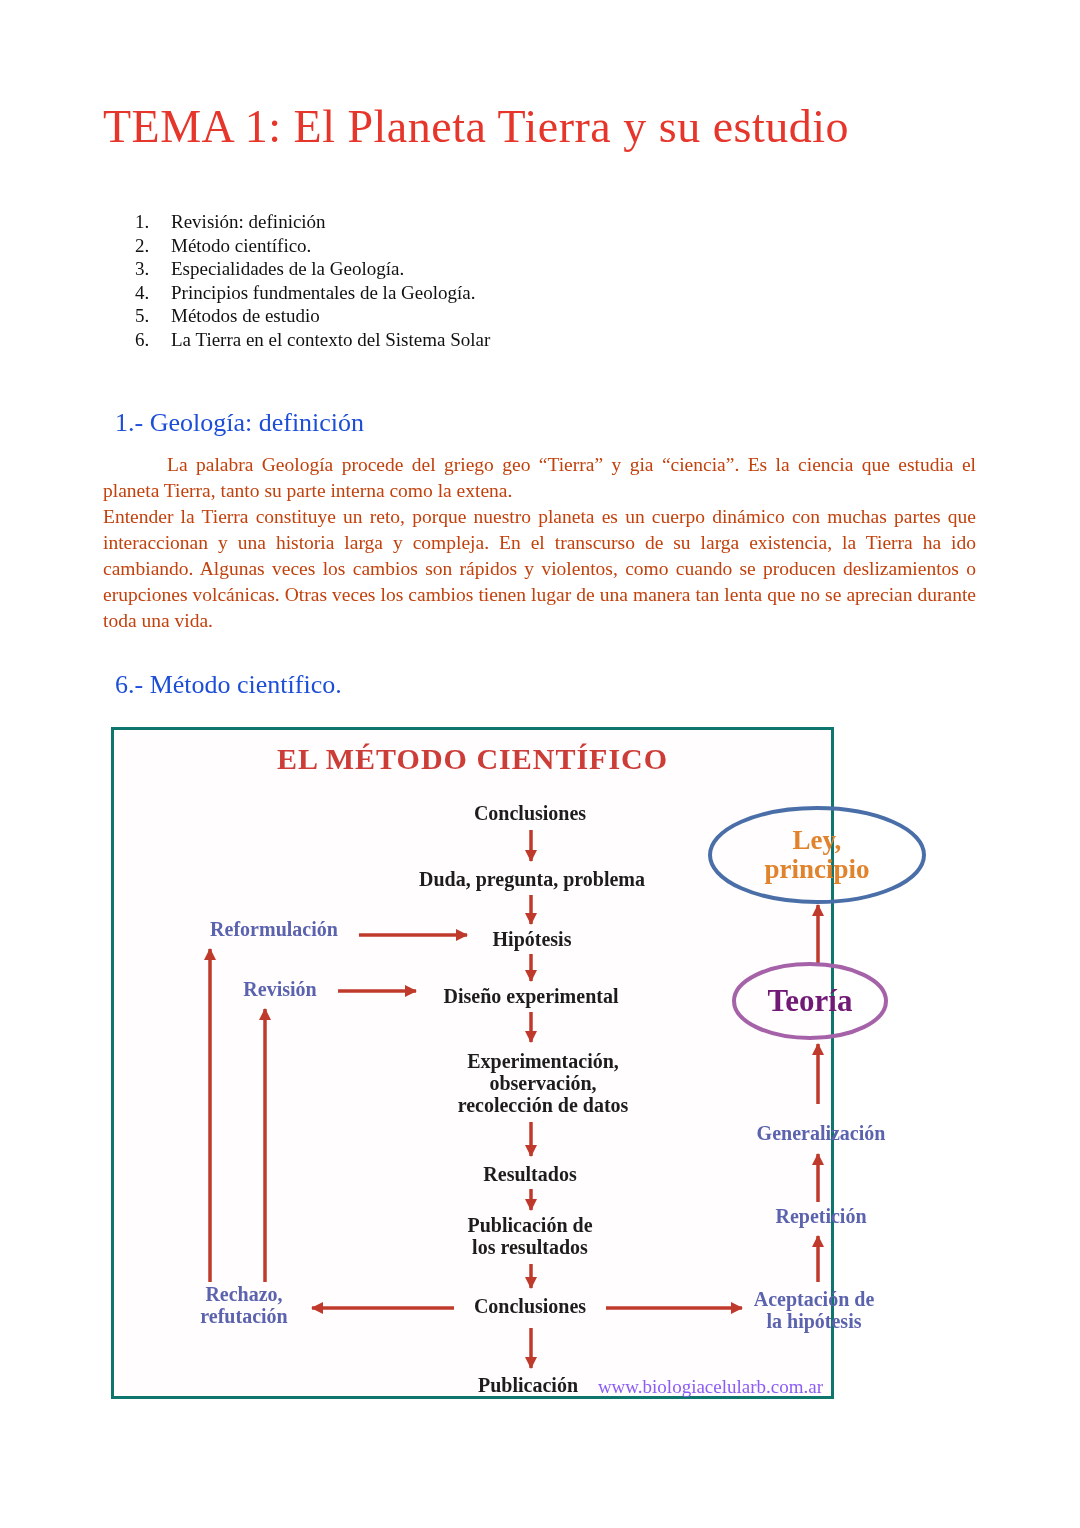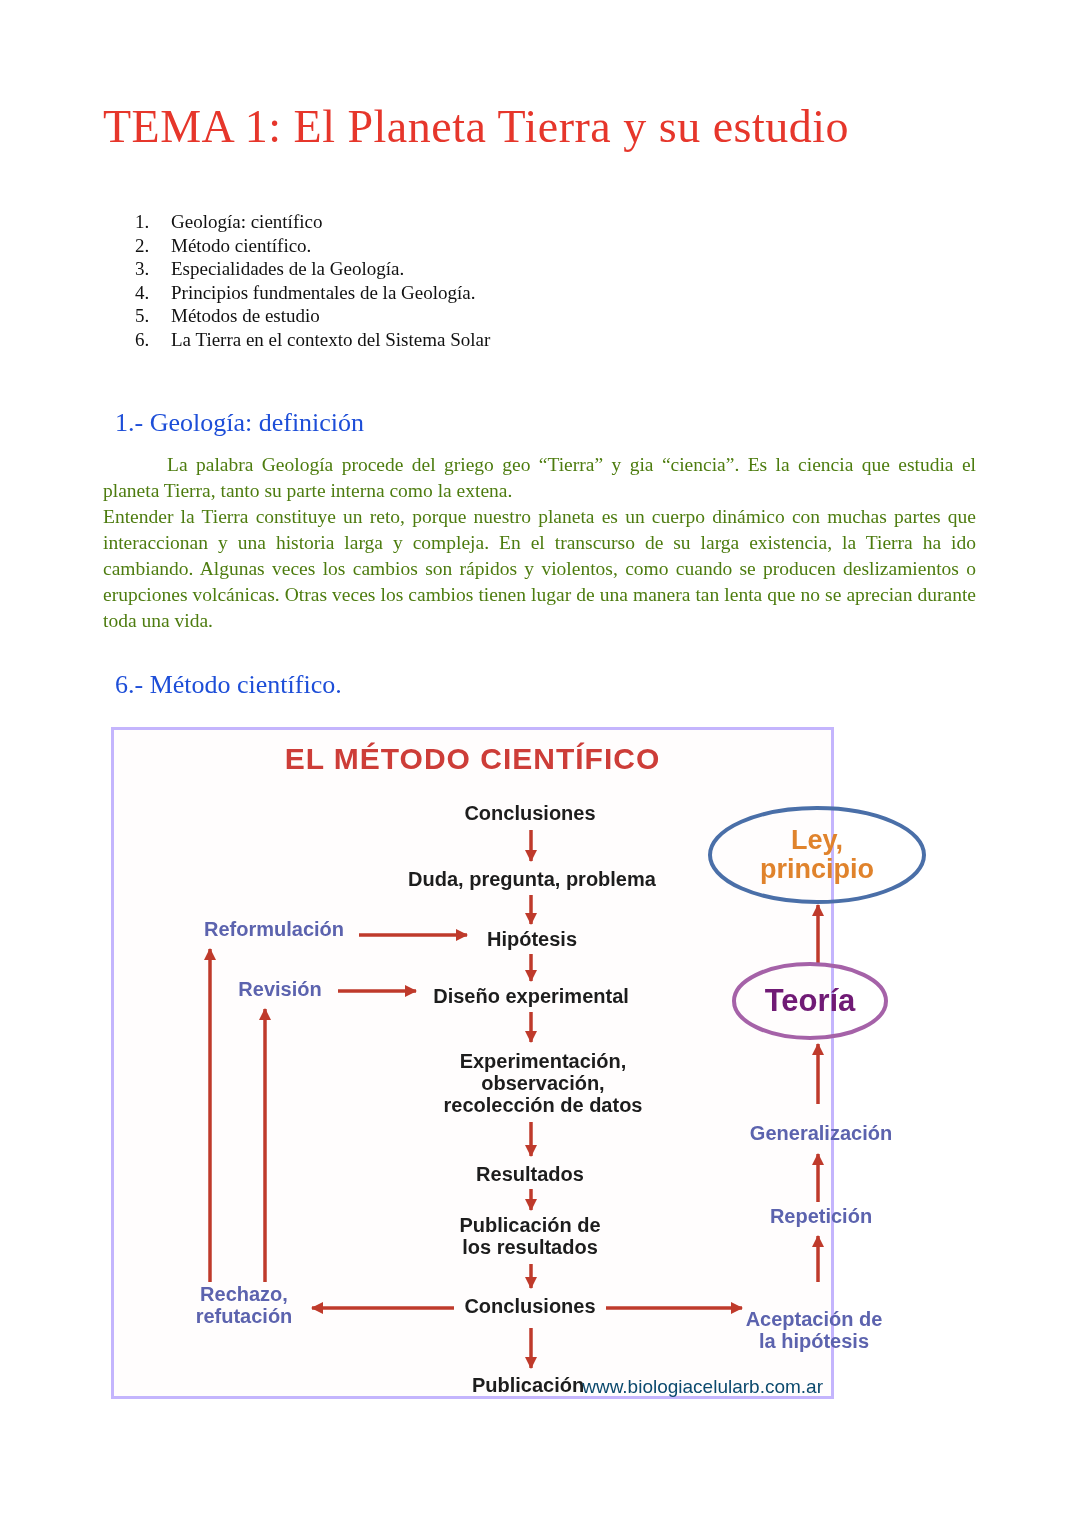--- a/index.html
+++ b/index.html
@@ -11,54 +11,54 @@
 
   .toc{position:absolute;left:135px;top:210px;font-size:19px;line-height:23.5px;color:#111;}
   .toc-row{display:flex;}
   .toc-num{width:36px;flex:0 0 36px;}
 
   .sec-heading{position:absolute;left:103px;margin:12px;font-size:26px;font-weight:normal;color:#1d4ed8;white-space:nowrap;}
   .sec1{top:396px;}
   .sec2{top:658px;}
 
   .para-block{position:absolute;left:103px;top:452px;width:873px;font-size:19.5px;line-height:26px;
-              text-align:justify;color:#4d7c0f;}
+              text-align:justify;color:#c2410c;}
   .para-block p{margin:0;}
   .indent{text-indent:64px;}
 
   .diagram{position:absolute;left:111px;top:727px;width:723px;height:672px;box-sizing:border-box;
-           border:3px solid #c4b5fd;background:#fffdfd;font-family:Liberation Sans, sans-serif;}
+           border:3px solid #0f766e;background:#fffdfd;font-family:Liberation Serif, serif;}
   .dg-svg{position:absolute;left:0;top:0;}
 
   .dg-title{position:absolute;left:0;right:0;top:12px;text-align:center;font-size:30px;font-weight:bold;
             color:#cd3d38;letter-spacing:1px;}
 
   .dg-node{position:absolute;transform:translateX(-50%);font-size:20px;font-weight:bold;color:#1d1d1d;
            text-align:center;line-height:22px;white-space:nowrap;}
   .dg-blue{position:absolute;transform:translateX(-50%);font-size:20px;font-weight:bold;color:#5c63ae;
            text-align:center;line-height:22px;white-space:nowrap;}
 
   .ley-text{position:absolute;left:703px;top:96px;transform:translateX(-50%);text-align:center;
             font-size:27px;font-weight:bold;line-height:29px;color:#e0832c;white-space:nowrap;}
   .teoria-text{position:absolute;left:696px;top:253px;transform:translateX(-50%);
                font-size:31px;font-weight:bold;color:#701a75;white-space:nowrap;}
 
-  .watermark{position:absolute;right:8px;top:646px;font-size:19px;color:#0c4a6e;white-space:nowrap;}
+  .watermark{position:absolute;right:8px;top:646px;font-size:19px;color:#8b5cf6;white-space:nowrap;}
 </style>
 </head>
 <body>
 
 <div class="page">
 
   <h1 class="doc-title">TEMA 1: El Planeta Tierra y su estudio</h1>
 
   <div class="toc">
     <div class="toc-row">
       <span class="toc-num">1.</span>
-      <span>Geología: científico</span>
+      <span>Revisión: definición</span>
     </div>
     <div class="toc-row">
       <span class="toc-num">2.</span>
       <span>Método científico.</span>
     </div>
     <div class="toc-row">
       <span class="toc-num">3.</span>
       <span>Especialidades de la Geología.</span>
     </div>
     <div class="toc-row">
@@ -143,21 +143,21 @@
     <div class="dg-blue" style="left:166px;top:248px;">Revisión</div>
 
     <div class="dg-blue" style="left:130px;top:553px;">
       <div>Rechazo,</div>
       <div>refutación</div>
     </div>
 
     <div class="dg-blue" style="left:707px;top:392px;">Generalización</div>
     <div class="dg-blue" style="left:707px;top:475px;">Repetición</div>
 
-    <div class="dg-blue" style="left:700px;top:558px;margin-top:20px;">
+    <div class="dg-blue" style="left:700px;top:558px;">
       <div>Aceptación de</div>
       <div>la hipótesis</div>
     </div>
 
     <div class="ley-text">
       <div>Ley,</div>
       <div>principio</div>
     </div>
 
     <div class="teoria-text">Teoría</div>

